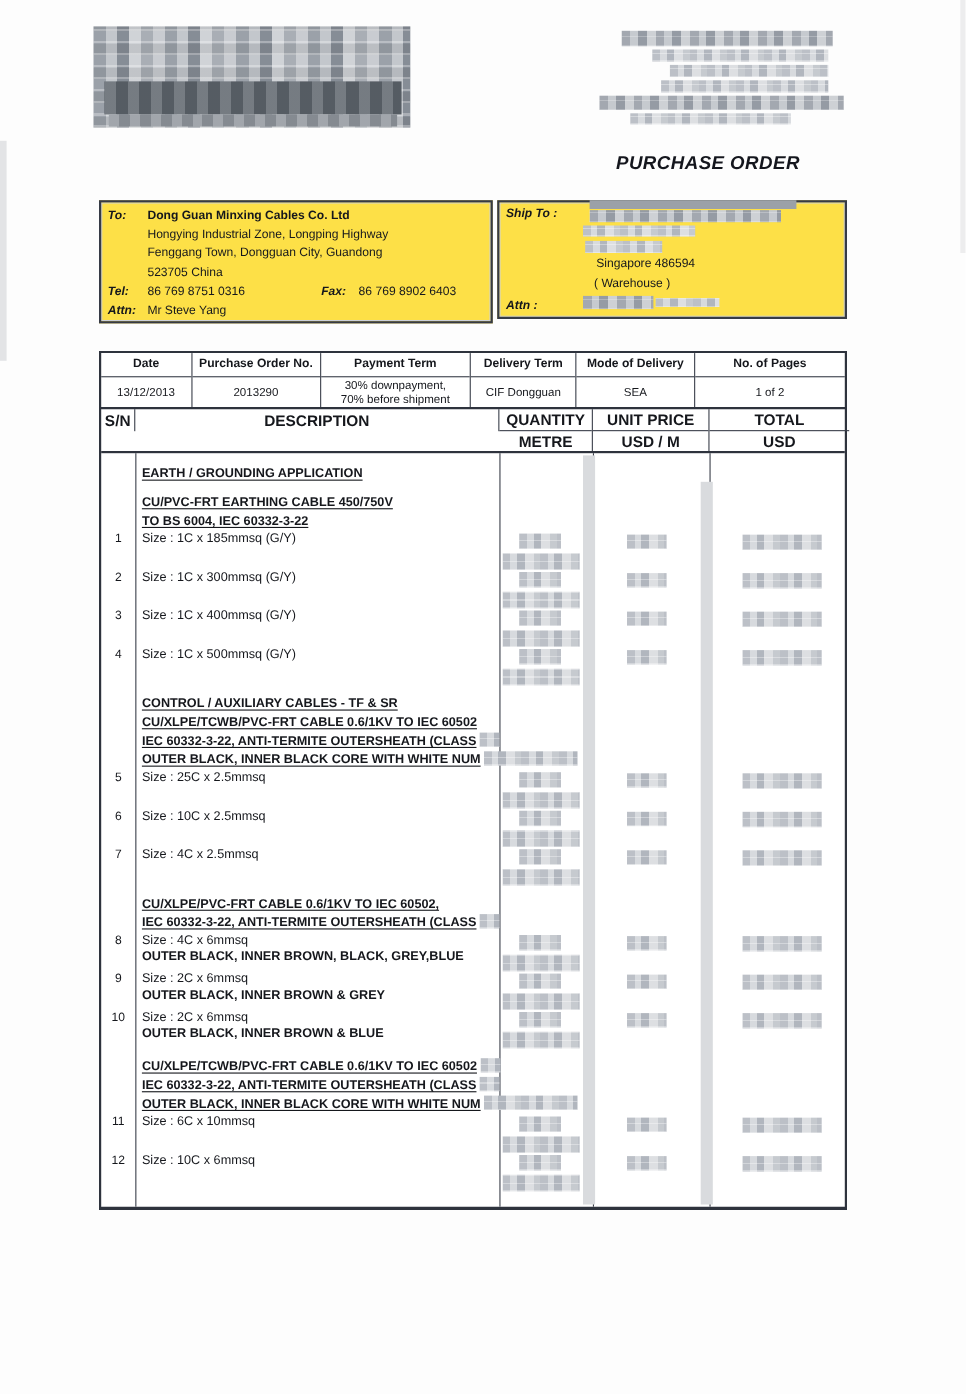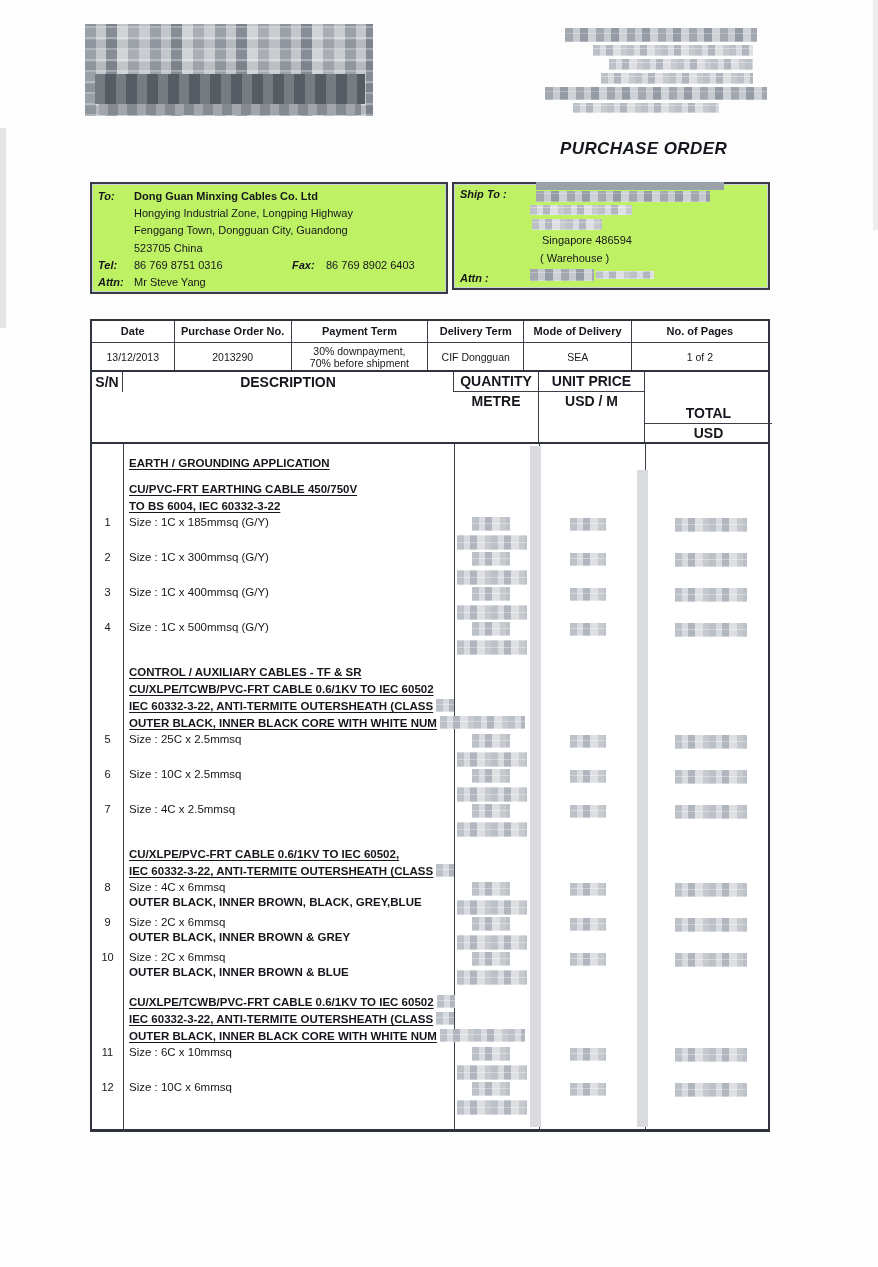--- a/index.html
+++ b/index.html
@@ -27,21 +27,21 @@
     background-image:repeating-linear-gradient(90deg, rgba(255,255,255,.14) 0 10px, rgba(0,0,0,.10) 10px 21px);}
   .logo .band2{position:absolute;left:14px;right:12px;top:80px;height:11px;background:#8d939a;
     background-image:repeating-linear-gradient(90deg, rgba(255,255,255,.18) 0 9px, rgba(0,0,0,.06) 9px 19px);}
   
   .tr-red{position:absolute;left:565px;top:28px;width:202px;height:90px;}
   .tr-red .rr{margin-bottom:3px;}
   
   .po-title{position:absolute;left:560px;top:139px;width:200px;font-size:17px;font-weight:bold;
     font-style:italic;letter-spacing:.4px;color:#14161d;}
   
-  .box{position:absolute;border:2px solid #363b46;background:#bef264;
+  .box{position:absolute;border:2px solid #363b46;background:#fde047;
        box-shadow:inset 0 0 0 1px #cdd1d8;font-size:11px;}
   .to-box{left:90px;top:182px;width:354px;height:104px;padding:4px 0 0 0;}
   .tb-row{display:flex;line-height:17.2px;padding-left:6px;}
   .tb-label{width:36px;font-weight:bold;font-style:italic;flex:0 0 36px;}
   .tb-bold{font-weight:bold;}
   .tb-telval{width:158px;}
   .ship-box{left:452px;top:182px;width:314px;height:104px;}
   .ship-label{position:absolute;left:6px;top:4px;font-weight:bold;font-style:italic;}
   .ship-attn{position:absolute;left:6px;bottom:4px;font-weight:bold;font-style:italic;}
   .ship-cap{position:absolute;left:82px;top:-2px;width:188px;height:8px;background:#9ba1a8;}
@@ -60,21 +60,21 @@
   .po-head{height:21px;line-height:21px;text-align:center;font-weight:bold;font-size:11px;
     border-bottom:1px solid #3a3f4a;}
   .po-val{height:28px;display:flex;align-items:center;justify-content:center;text-align:center;
     font-size:10.5px;line-height:12px;white-space:pre-line;}
   
   .it-table{position:absolute;left:90px;top:370px;width:680px;
     border:2px solid #2e333d;border-bottom-width:3px;box-sizing:border-box;background:#fff;}
   .grid{display:grid;grid-template-columns:31px 331px 85px 106px 127px;}
   .it-header{border-bottom:2px solid #2e333d;}
   .hc{border-right:1px solid #3a3f4a;font-weight:bold;font-size:14px;text-align:center;}
-  .hc:last-child{border-right:none;margin-top:32px;}
+  .hc:last-child{border-right:none;}
   .hc.span{display:flex;align-items:center;justify-content:center;height:20px;}
   .h2row .l1{height:19px;line-height:19px;border-bottom:1px solid #3a3f4a;}
   .h2row .l2{height:18px;line-height:18px;}
   .it-body{position:relative;padding:2px 0 14px 0;}
   .vr{position:absolute;top:0;bottom:0;width:1px;background:#3a3f4a;}
   .vr1{left:31px;} .vr2{left:362px;} .vr3{left:447px;} .vr4{left:553px;}
   .streak{position:absolute;background:#d9dbde;}
   .streak1{left:438px;width:11px;top:2px;bottom:2px;}
   .streak2{left:545px;width:11px;top:26px;bottom:2px;}
   .row{position:relative;}

